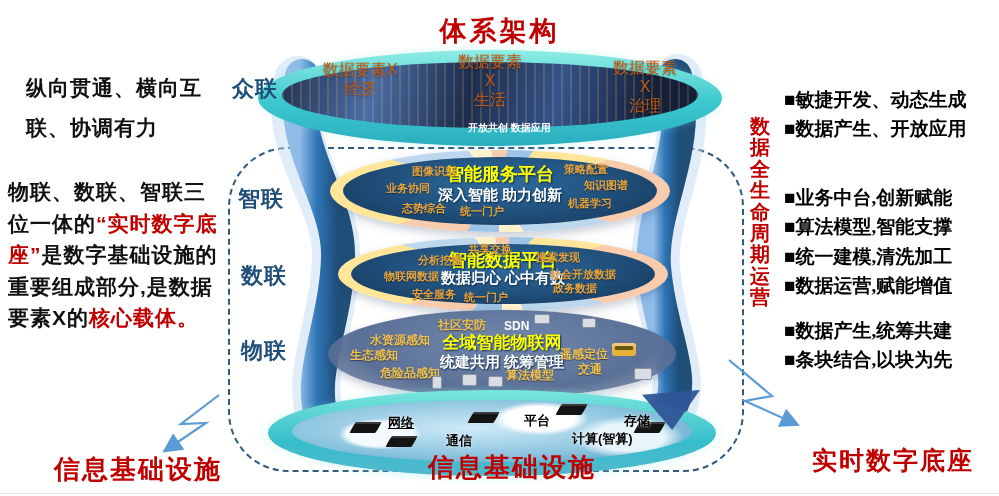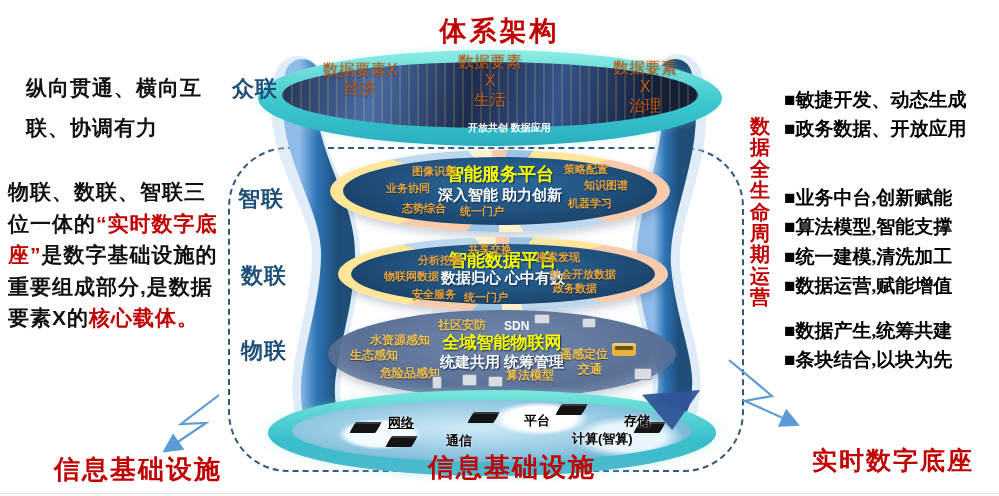--- a/index.html
+++ b/index.html
@@ -207,21 +207,21 @@
 
   <div class="abs vtext v-right">数据全生命周期运营</div>
 
   <div class="abs layer-label" style="left:232px;top:74px;">众联</div>
   <div class="abs layer-label" style="left:238px;top:184px;">智联</div>
   <div class="abs layer-label" style="left:241px;top:261px;">数联</div>
   <div class="abs layer-label" style="left:241px;top:336px;">物联</div>
 
   <div class="abs bullets" style="left:784px;top:85px;">
     <div>■敏捷开发、动态生成</div>
-    <div>■政务数据、开放应用</div>
+    <div>■数据产生、开放应用</div>
   </div>
   <div class="abs bullets" style="left:784px;top:183px;">
     <div>■业务中台,创新赋能</div>
     <div>■算法模型,智能支撑</div>
     <div>■统一建模,清洗加工</div>
     <div>■数据运营,赋能增值</div>
   </div>
   <div class="abs bullets" style="left:784px;top:316px;">
     <div>■数据产生,统筹共建</div>
     <div>■条块结合,以块为先</div>

